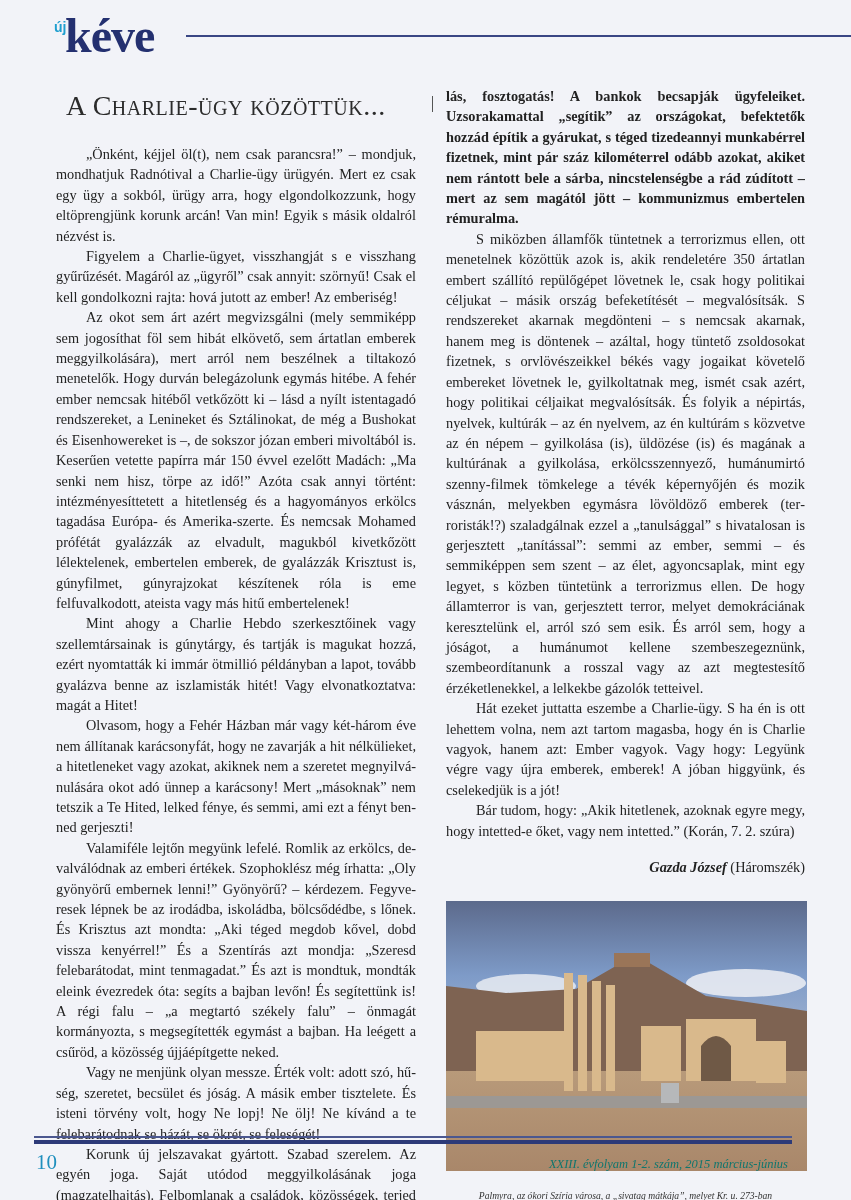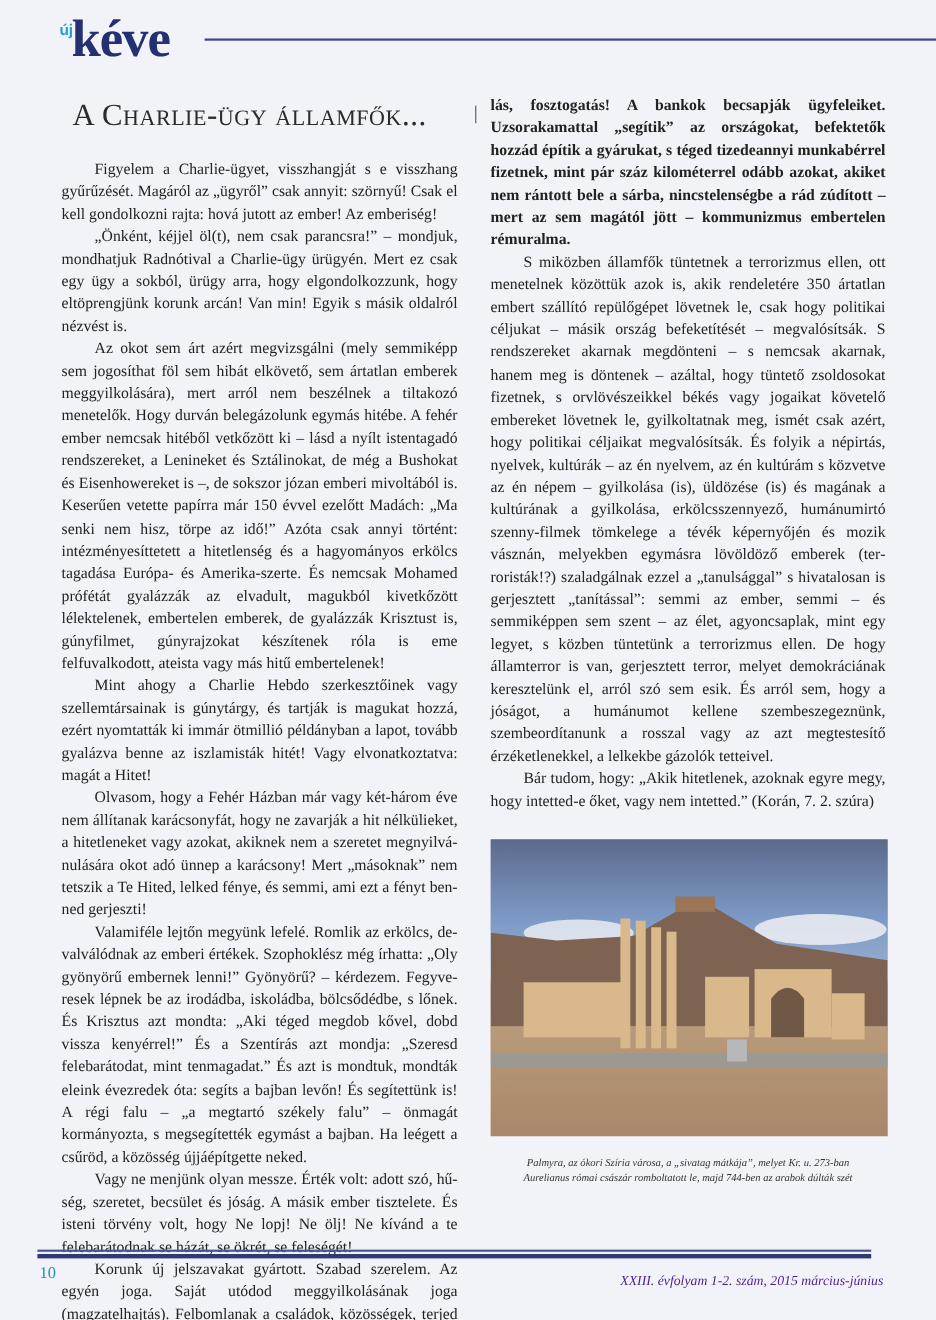--- a/index.html
+++ b/index.html
@@ -53,53 +53,55 @@
 
   .caption {
     margin: 18px 0 0;
     font-style: italic; font-size: 9.6px; line-height: 14px;
     text-align: center; color: #333;
   }
 
   
   .footer-rule-thin { position: absolute; left: 34px; top: 1136px; width: 758px; height: 2px; background: #4b578f; }
   .footer-rule-thick { position: absolute; left: 34px; top: 1140px; width: 758px; height: 4px; background: #2d3a78; }
-  .page-number { position: absolute; left: 36px; top: 1150px; font-size: 15px; color: #1f8fbd; font-family: "Liberation Serif", serif; }
-  .issue-info { position: absolute; right: 48px; top: 1157px; font-style: italic; font-size: 12.5px; color: #4c1d95; }
+  .page-number { position: absolute; left: 36px; top: 1150px; font-size: 21px; color: #1f8fbd; font-family: "Liberation Serif", serif; }
+  .issue-info { position: absolute; right: 63px; top: 1157px; font-style: italic; font-size: 12.5px; color: #0f766e; }
 </style>
 </head>
 <body>
 
 <div class="page">
 
   <div class="masthead">
     <span class="logo-small">új</span>
     <span class="logo-main">kéve</span>
     <div class="masthead-rule"></div>
   </div>
 
   <div class="col-divider"></div>
 
   <div class="col-left">
-    <h1 class="article-title">A Charlie-ügy államfők...</h1>
+    <h1 class="article-title">A Charlie-ügy közöttük...</h1>
+    <p class="para">„Önként, kéjjel öl(t), nem csak parancsra!” – mondjuk, mondhatjuk Radnótival a Charlie-ügy ürügyén. Mert ez csak egy ügy a sokból, ürügy arra, hogy elgondolkozzunk, hogy eltöprengjünk korunk arcán! Van min! Egyik s másik oldalról nézvést is.</p>
     <p class="para">Figyelem a Charlie-ügyet, visszhangját s e visszhang gyű­rűzését. Magáról az „ügyről” csak annyit: szörnyű! Csak el kell gondolkozni rajta: hová jutott az ember! Az emberiség!</p>
-    <p class="para">„Önként, kéjjel öl(t), nem csak parancsra!” – mondjuk, mondhatjuk Radnótival a Charlie-ügy ürügyén. Mert ez csak egy ügy a sokból, ürügy arra, hogy elgondolkozzunk, hogy eltöprengjünk korunk arcán! Van min! Egyik s másik oldalról nézvést is.</p>
     <p class="para">Az okot sem árt azért megvizsgálni (mely semmiképp sem jogosíthat föl sem hibát elkövető, sem ártatlan emberek meg­gyilkolására), mert arról nem beszélnek a tiltakozó menetelők. Hogy durván belegázolunk egymás hitébe. A fehér ember nem­csak hitéből vetkőzött ki – lásd a nyílt istentagadó rendszereket, a Lenineket és Sztálinokat, de még a Bushokat és Eisenhowere­ket is –, de sokszor józan emberi mivoltából is. Keserűen vetet­te papírra már 150 évvel ezelőtt Madách: „Ma senki nem hisz, törpe az idő!” Azóta csak annyi történt: intézményesíttetett a hi­tetlenség és a hagyományos erkölcs tagadása Európa- és Ame­rika-szerte. És nemcsak Mohamed prófétát gyalázzák az elva­dult, magukból kivetkőzött lélektelenek, embertelen emberek, de gyalázzák Krisztust is, gúnyfilmet, gúnyrajzokat készítenek róla is eme felfuvalkodott, ateista vagy más hitű embertelenek!</p>
     <p class="para">Mint ahogy a Charlie Hebdo szerkesztőinek vagy szellem­társainak is gúnytárgy, és tartják is magukat hozzá, ezért nyom­tatták ki immár ötmillió példányban a lapot, tovább gyalázva benne az iszlamisták hitét! Vagy elvonatkoztatva: magát a Hitet!</p>
     <p class="para">Olvasom, hogy a Fehér Házban már vagy két-három éve nem állítanak karácsonyfát, hogy ne zavarják a hit nélkülieket, a hitetleneket vagy azokat, akiknek nem a szeretet megnyilvá­nulására okot adó ünnep a karácsony! Mert „másoknak” nem tetszik a Te Hited, lelked fénye, és semmi, ami ezt a fényt ben­ned gerjeszti!</p>
     <p class="para">Valamiféle lejtőn megyünk lefelé. Romlik az erkölcs, de­valválódnak az emberi értékek. Szophoklész még írhatta: „Oly gyönyörű embernek lenni!” Gyönyörű? – kérdezem. Fegyve­resek lépnek be az irodádba, iskoládba, bölcsődédbe, s lőnek. És Krisztus azt mondta: „Aki téged megdob kővel, dobd vissza kenyérrel!” És a Szentírás azt mondja: „Szeresd felebarátodat, mint tenmagadat.” És azt is mondtuk, mondták eleink évezre­dek óta: segíts a bajban levőn! És segítettünk is! A régi falu – „a megtartó székely falu” – önmagát kormányozta, s megsegítették egymást a bajban. Ha leégett a csűröd, a közösség újjáépítgette neked.</p>
     <p class="para">Vagy ne menjünk olyan messze. Érték volt: adott szó, hű­ség, szeretet, becsület és jóság. A másik ember tisztelete. És isteni törvény volt, hogy Ne lopj! Ne ölj! Ne kívánd a te feleba­rátodnak se házát, se ökrét, se feleségét!</p>
     <p class="para">Korunk új jelszavakat gyártott. Szabad szerelem. Az egyén joga. Saját utódod meggyilkolásának joga (magzatelhajtás). Felbomlanak a családok, közösségek, terjed az önzés, a csak én erkölcse. És intézményesíttetik, világpolitikává emeltetik a csa­</p>
   </div>
 
   <div class="col-right">
     <p class="para noindent">lás, fosztogatás! A bankok becsapják ügyfeleiket. Uzsorakamat­tal „segítik” az országokat, befektetők hozzád építik a gyárukat, s téged tizedeannyi munkabérrel fizetnek, mint pár száz kilomé­terrel odább azokat, akiket nem rántott bele a sárba, nincstelen­ségbe a rád zúdított – mert az sem magától jött – kommunizmus embertelen rémuralma.</p>
     <p class="para">S miközben államfők tüntetnek a terrorizmus ellen, ott me­netelnek közöttük azok is, akik rendeletére 350 ártatlan embert szállító repülőgépet lövetnek le, csak hogy politikai céljukat – másik ország befeketítését – megvalósítsák. S rendszereket akar­nak megdönteni – s nemcsak akarnak, hanem meg is döntenek – azáltal, hogy tüntető zsoldosokat fizetnek, s orvlövészeikkel békés vagy jogaikat követelő embereket lövetnek le, gyilkoltat­nak meg, ismét csak azért, hogy politikai céljaikat megvalósít­sák. És folyik a népirtás, nyelvek, kultúrák – az én nyelvem, az én kultúrám s közvetve az én népem – gyilkolása (is), üldözése (is) és magának a kultúrának a gyilkolása, erkölcsszennyező, humánumirtó szenny-filmek tömkelege a tévék képernyőjén és mozik vásznán, melyekben egymásra lövöldöző emberek (ter­roristák!?) szaladgálnak ezzel a „tanulsággal” s hivatalosan is gerjesztett „tanítással”: semmi az ember, semmi – és semmikép­pen sem szent – az élet, agyoncsaplak, mint egy legyet, s köz­ben tüntetünk a terrorizmus ellen. De hogy államterror is van, gerjesztett terror, melyet demokráciának keresztelünk el, arról szó sem esik. És arról sem, hogy a jóságot, a humánumot kelle­ne szembeszegeznünk, szembeordítanunk a rosszal vagy az azt megtestesítő érzéketlenekkel, a lelkekbe gázolók tetteivel.</p>
+    <p class="para">Hát ezeket juttatta eszembe a Charlie-ügy. S ha én is ott lehettem volna, nem azt tartom magasba, hogy én is Charlie va­gyok, hanem azt: Ember vagyok. Vagy hogy: Legyünk végre vagy újra emberek, emberek! A jóban higgyünk, és cselekedjük is a jót!</p>
     <p class="para">Bár tudom, hogy: „Akik hitetlenek, azoknak egyre megy, hogy intetted-e őket, vagy nem intetted.” (Korán, 7. 2. szúra)</p>
 
+    <p class="signature"><span class="name">Gazda József</span><span> (Háromszék)</span></p>
 
     <div class="photo" title="Palmyra ruins with colonnade, arch and hilltop castle under a cloudy sky">
       <svg viewBox="0 0 361 270" preserveAspectRatio="none">
         <defs>
           <linearGradient id="sky" x1="0" y1="0" x2="0" y2="1">
             <stop offset="0" stop-color="#5c6a8c"></stop>
             <stop offset="0.5" stop-color="#7e9bc8"></stop>
             <stop offset="1" stop-color="#a9b8d2"></stop>
           </linearGradient>
           <linearGradient id="ground" x1="0" y1="0" x2="0" y2="1">

